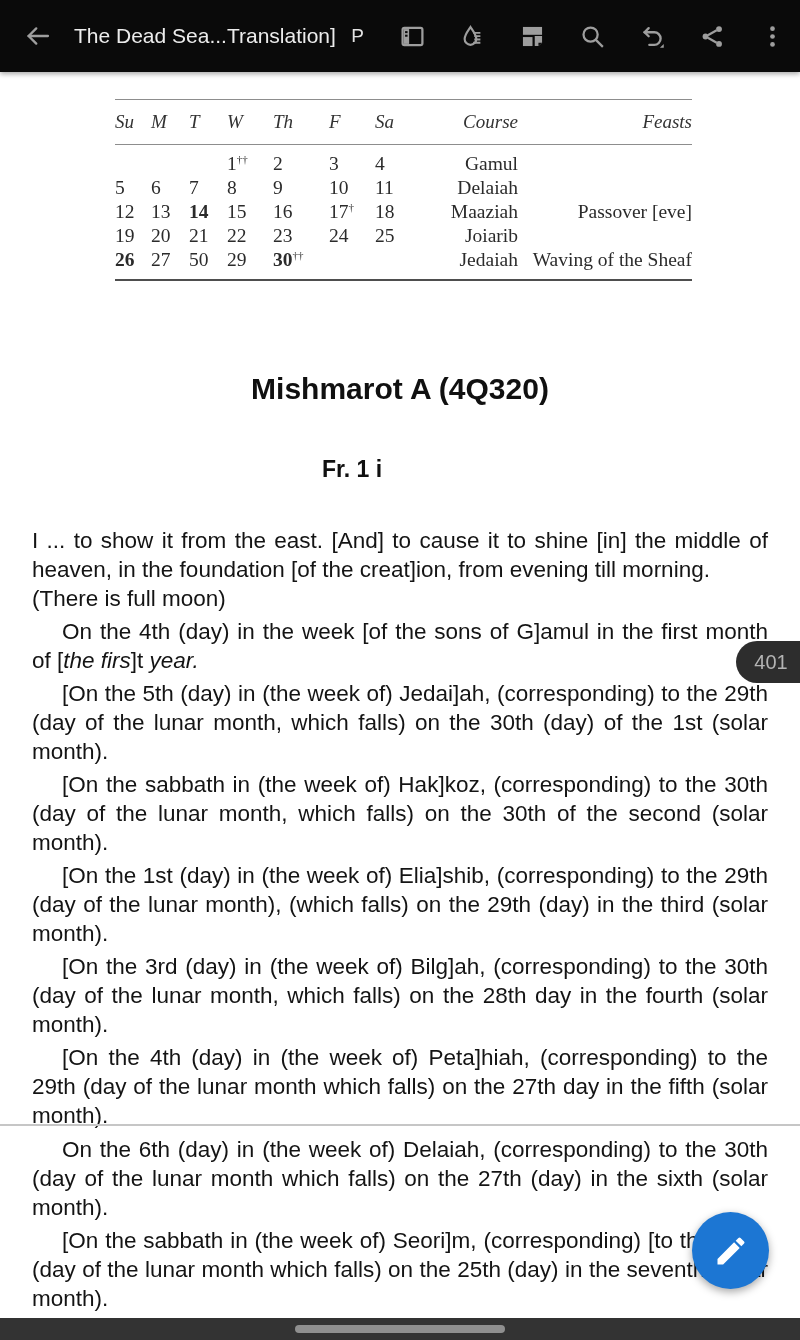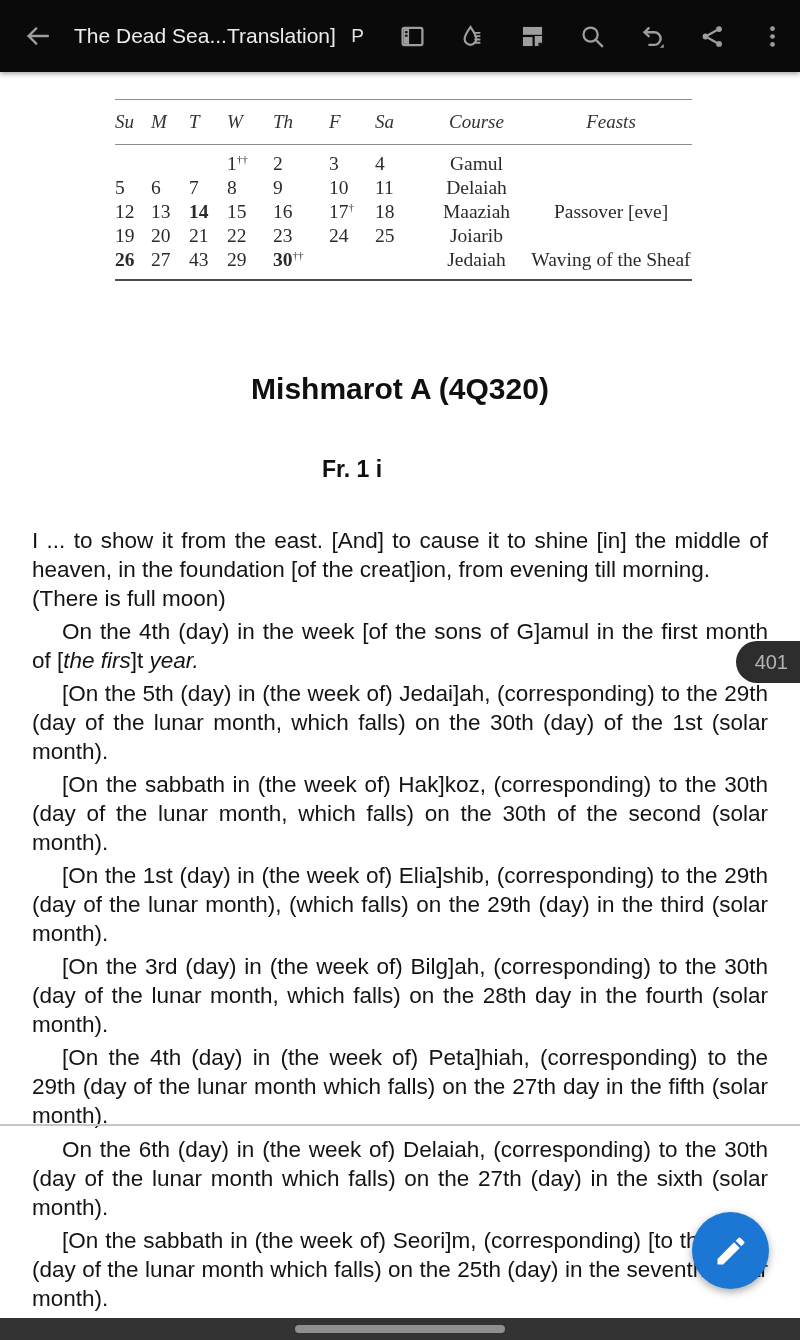--- a/index.html
+++ b/index.html
@@ -20,42 +20,42 @@
 
   
   .cal-table { position:absolute; left:115px; top:99px; width:577px;
                font-family:"Liberation Serif","DejaVu Serif",serif; color:#2b2b2b; z-index:2; }
   .cal-grid { display:grid; grid-template-columns:36px 38px 38px 46px 56px 46px 48px 95px 1fr; }
   .cal-head { height:46px; align-items:center; border-top:1px solid #8d8d8d; border-bottom:1px solid #8d8d8d;
               font-style:italic; font-size:19px; color:#333; }
   .cal-rows { padding:7px 0 7px; border-bottom:2px solid #4e4e4e; }
   .cal-row { height:24px; align-items:center; font-size:19.5px; }
   .cell-day { text-align:left; }
-  .cell-course, .cell-feast { padding-left:12px; text-align:center; }
+  .cell-course, .cell-feast { padding-left:12px; text-align:right; }
   .cal-table sup { font-size:11px; line-height:0; }
   .b { font-weight:bold; }
 
   
   .doc-title { position:absolute; top:372px; left:0; width:800px; text-align:center;
                font-size:30px; font-weight:bold; color:#101010; z-index:2; }
   .doc-subtitle { position:absolute; top:456px; left:0; width:704px; text-align:center;
                   font-size:23px; font-weight:bold; color:#101010; z-index:2; }
   .body-block { position:absolute; left:28px; width:744px; font-size:22.5px; line-height:29px;
                 color:#141414; text-align:justify; z-index:2; }
   #body1 { top:522px; }
   #body2 { top:1131px; height:209px; overflow:hidden; }
   .body-p { margin:4px; }
   .ind { text-indent:30px; }
   .stretch { text-align-last:justify; }
   em { font-style:italic; }
 
   
   .page-badge { position:absolute; right:0; top:641px; height:42px; min-width:64px; background:#2d2d2d;
                 border-radius:21px 0 0 21px; color:#b3b3b3; font-size:20px; display:flex;
-                align-items:center; justify-content:flex-end; padding:0 12px 0 18px; z-index:10; }
+                align-items:center; justify-content:center; padding:0 12px 0 18px; z-index:10; }
   .page-sep { position:absolute; left:0; top:1124px; width:800px; height:2px; background:#c6c6c6; z-index:3; }
   .fab { position:absolute; left:692px; top:1212px; width:77px; height:77px; border-radius:50%;
          background:#1c76d3; display:flex; align-items:center; justify-content:center; z-index:40;
          box-shadow:0 3px 9px rgba(0,0,0,.35); border:none; cursor:pointer; }
   .fab svg { width:36px; height:36px; }
   .bottom-bar { position:absolute; left:0; bottom:0; width:800px; height:22px; background:#333333; z-index:35; }
   .scroll-pill { position:absolute; left:50%; top:7px; width:210px; height:8px; margin-left:-105px;
                  border-radius:4px; background:#8f8f8f; }
 </style>
 </head>
@@ -195,21 +195,21 @@
           <div class="cell-day"><span>22</span></div>
           <div class="cell-day"><span>23</span></div>
           <div class="cell-day"><span>24</span></div>
           <div class="cell-day"><span>25</span></div>
           <div class="cell-course">Joiarib</div>
           <div class="cell-feast"></div>
         </div>
         <div class="cal-grid cal-row">
           <div class="cell-day"><span class="b">26</span></div>
           <div class="cell-day"><span>27</span></div>
-          <div class="cell-day"><span>43</span></div>
+          <div class="cell-day"><span>50</span></div>
           <div class="cell-day"><span>29</span></div>
           <div class="cell-day"><span class="b">30</span><sup>††</sup></div>
           <div class="cell-day"><span></span></div>
           <div class="cell-day"><span></span></div>
           <div class="cell-course">Jedaiah</div>
           <div class="cell-feast">Waving of the Sheaf</div>
         </div>
       </div>
   </div>
 

